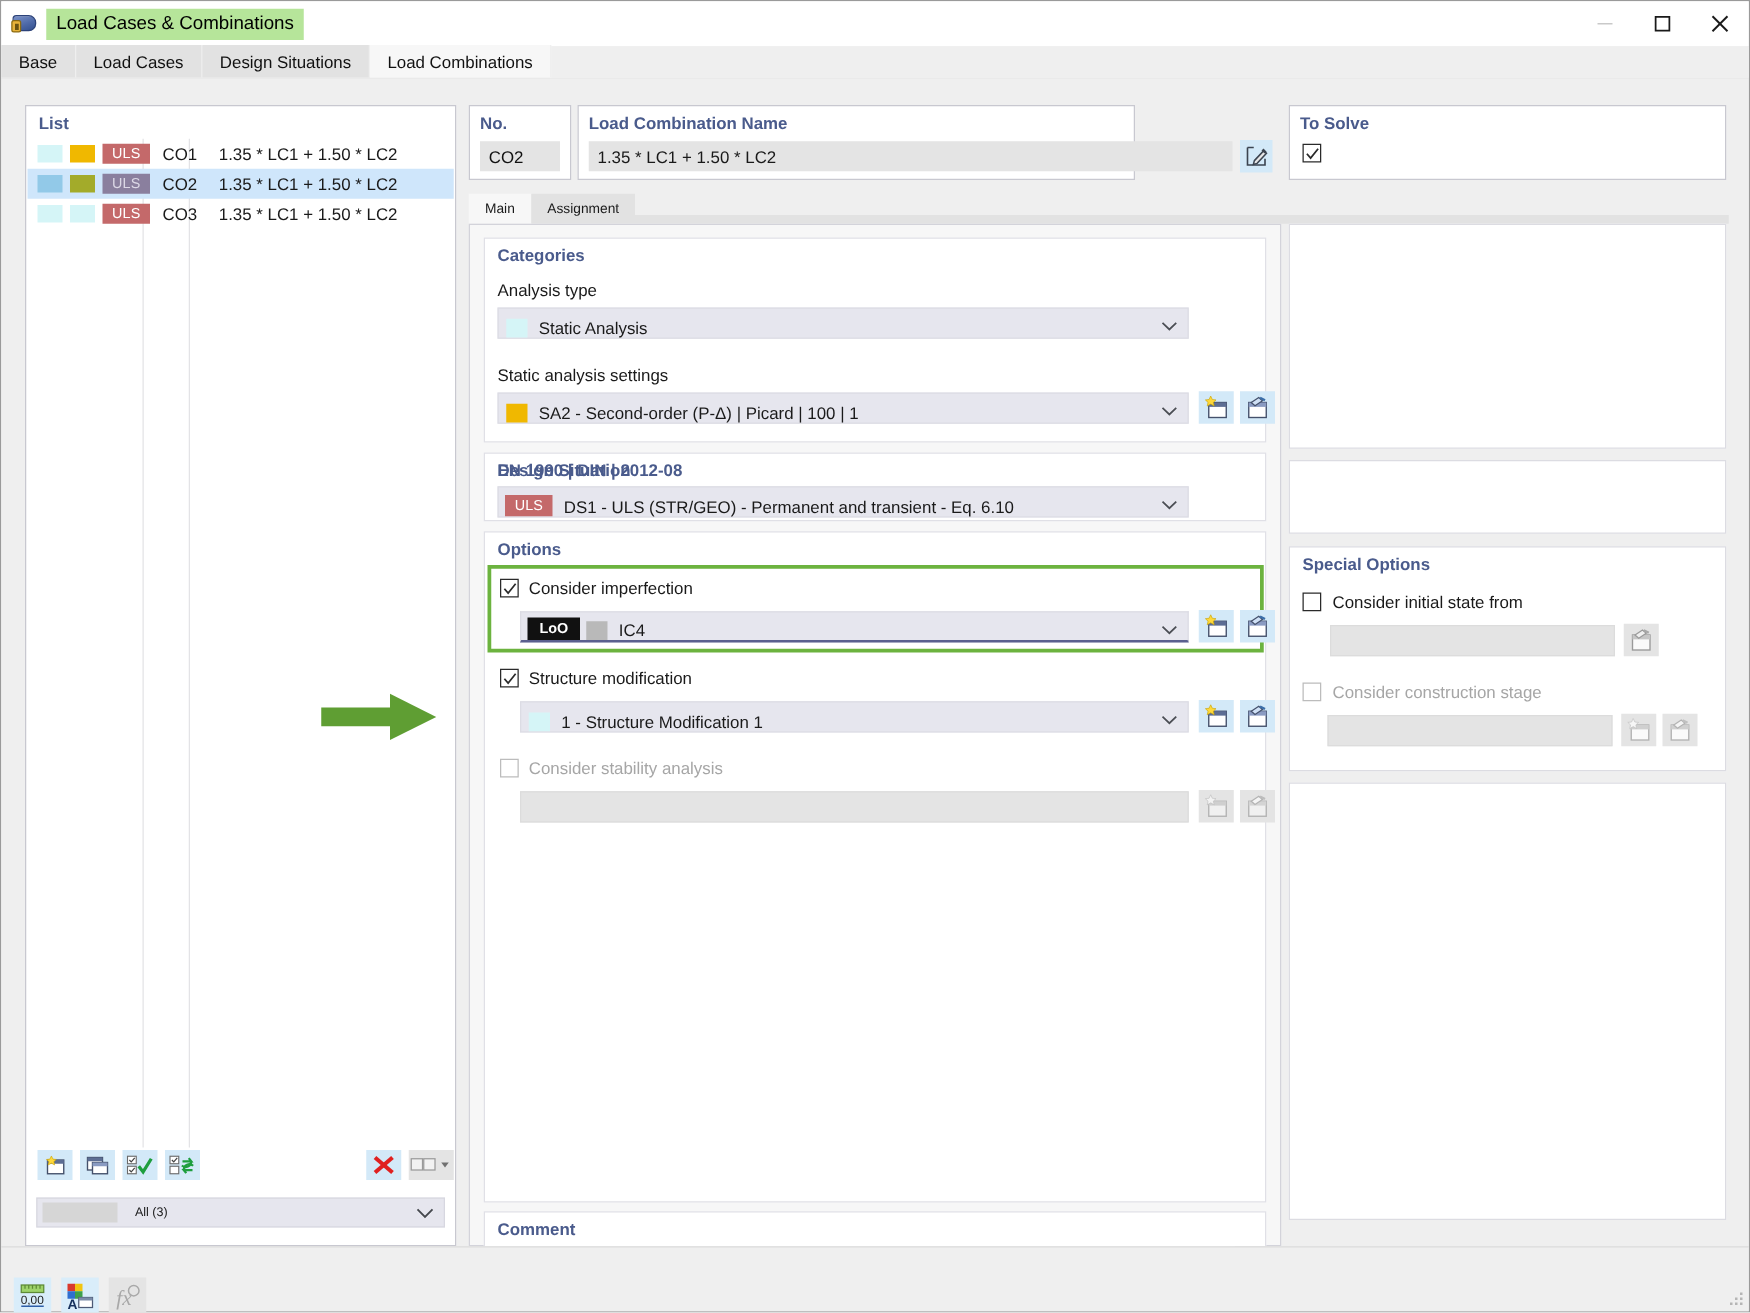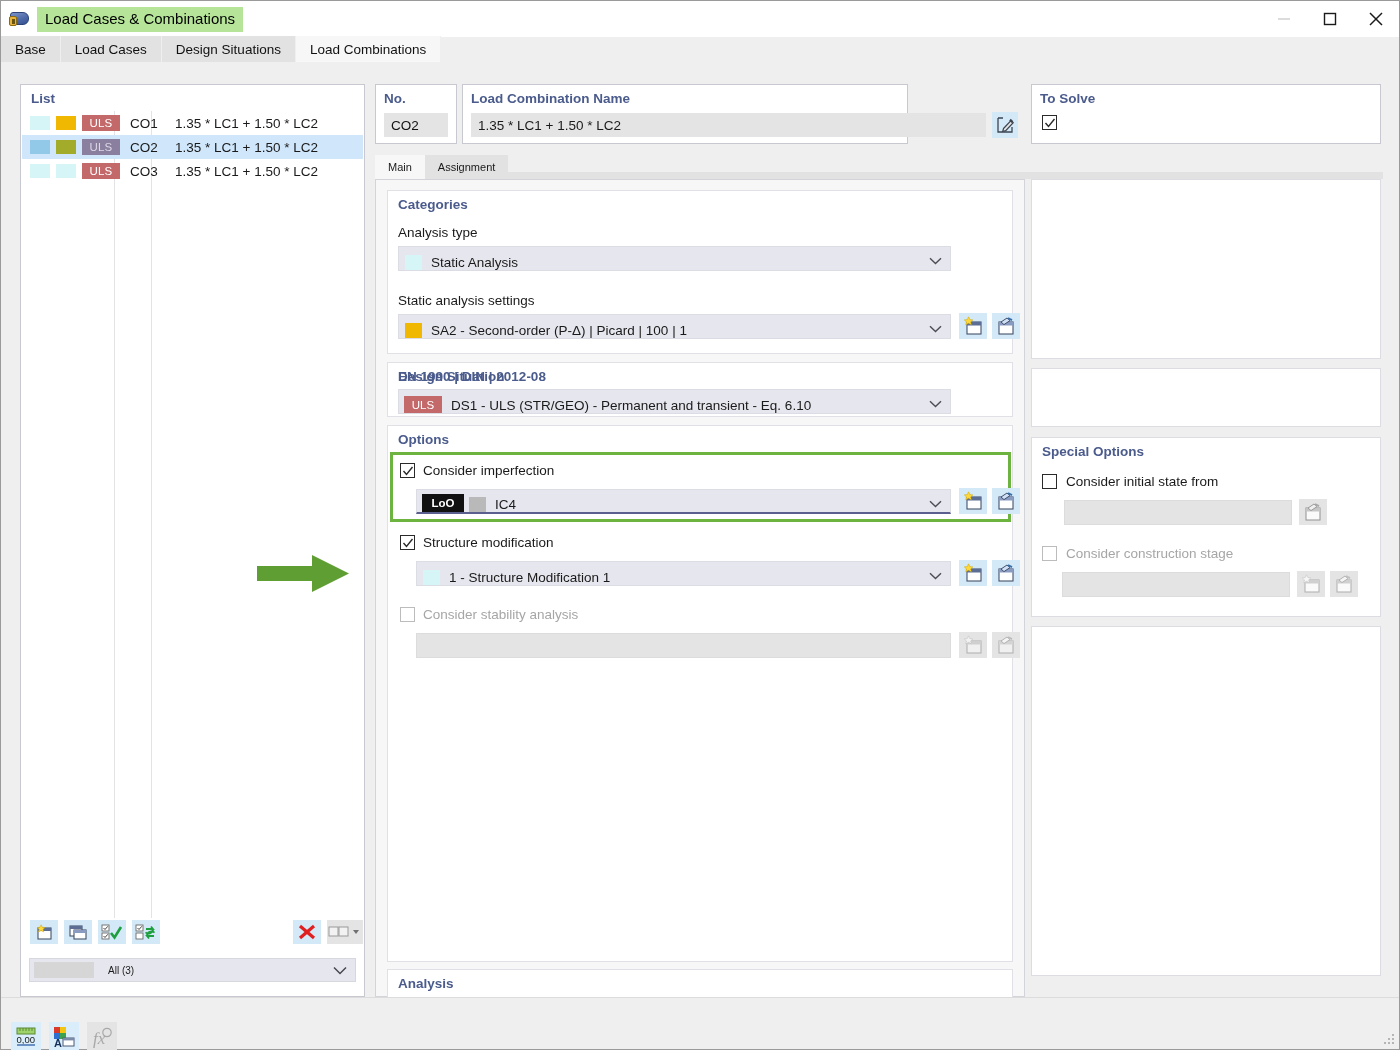--- a/index.html
+++ b/index.html
@@ -499,21 +499,21 @@
           <svg width="22" height="20">
               <rect x="4" y="6" width="14" height="12" fill="#f0f0f0" stroke="#b3b3b3" stroke-width="1.1"></rect>
               <rect x="4" y="6" width="14" height="3.5" fill="#d4d4d4"></rect>
               <path d="M6 6 l6-4 3 2.6 -6 4 z" fill="#f4f4f4" stroke="#b3b3b3" stroke-width="1"></path>
               <line x1="13" y1="2.2" x2="17" y2="4.2" stroke="#bdbdbd" stroke-width="2"></line>
             </svg>
         </div>
       </div>
 
       <div class="grp" style="left:11px;top:789px;width:626px;height:57px;">
-        <div class="legend">Analysis</div>
+        <div class="legend">Comment</div>
         <div class="combo" style="position:absolute;left:6px;top:28px;width:586px;">
           <div class="ctxt"></div>
           <div class="cchev">
             <svg width="13" height="8">
                 <polyline points="1,1.3 6.5,6.6 12,1.3" fill="none" stroke="#4b4e54" stroke-width="1.4"></polyline>
               </svg>
           </div>
         </div>
         <div class="ico-btn plainwhite" style="position:absolute;left:600px;top:27px;">
           <svg width="20" height="18">

